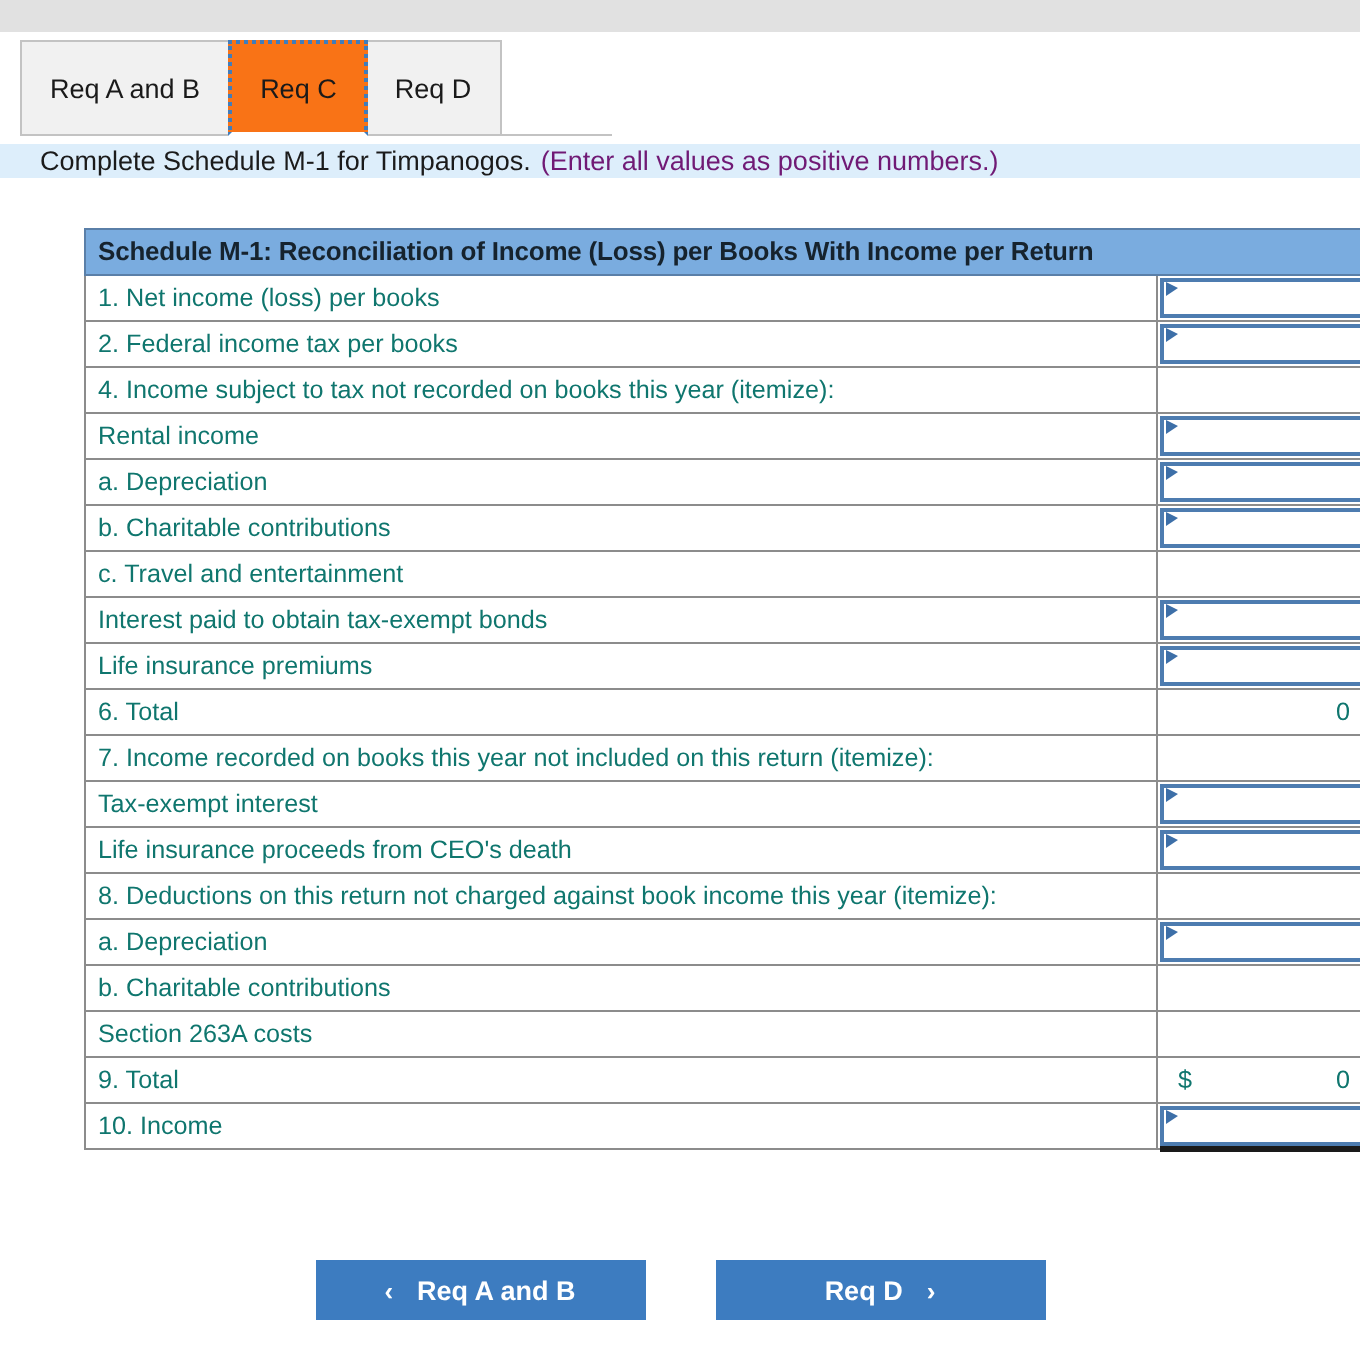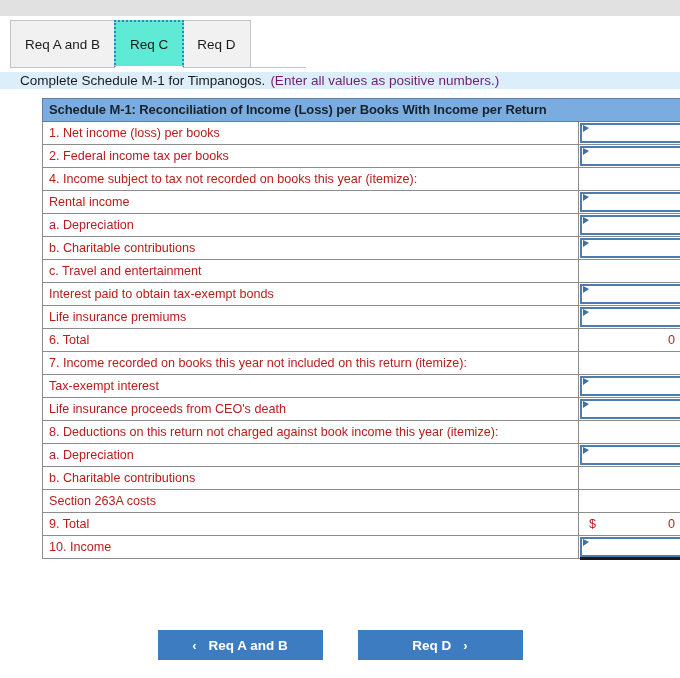--- a/index.html
+++ b/index.html
@@ -27,21 +27,21 @@
     background:#f1f1f1;
     border:1px solid #c3c3c3;
     border-bottom:none;
     display:flex; align-items:center; justify-content:center;
     font-size:13.5px; color:#1a1a1a;
     padding:0 14px;
     position:relative;
   }
   .tab + .tab { border-left:none; }
   .tab.active {
-    background:#5eead4;
+    background:#f97316;
     border:2px dotted #3f7dbd;
     border-bottom:2px solid #ffffff;
     z-index:4;
     margin-left:-1px; margin-right:-1px;
   }
   .tab-underline {
     position:absolute; left:10px; top:67px; width:296px; height:1px;
     background:#c3c3c3;
   }
 
@@ -50,42 +50,42 @@
     position:absolute; left:0px; top:72px; width:680px; height:17px;
     background:#ddeefb;
     display:flex; align-items:center;
     padding-left:20px;
     font-size:13.5px; color:#1b1b1b;
   }
   .instruction .note { color:#701a75; margin-left:5px; }
 
   
   .table-wrap {
-    position:absolute; left:10px; top:98px; width:641px;padding-left:32px;
+    position:absolute; left:10px; top:114px; width:641px;padding-left:32px;
   }
   table.sched {
     width:641px; border-collapse:collapse; table-layout:fixed;
   }
   table.sched col.lbl { width:536px; }
   table.sched col.val { width:105px; }
 
   .sched th.banner {
     background:#7aacdf;
     border:1px solid #5a7fa8;
     text-align:left;
     font-size:13px; font-weight:bold; color:#16232e;
     padding:3px 0 4px 6px;
     height:21px;
     letter-spacing:-0.1px;
   }
   .sched td {
     border:1px solid #8c8c8c;
     height:23px;
     font-size:12.6px;
-    color:#b91c1c;
+    color:#0f766e;
     padding:0 0 0 6px;
     vertical-align:middle;
     background:#fff;
     margin-left:33px;
   }
   .sched td.valcell {
     padding:0; position:relative; background:#fff;
   }
   .sched td.valcell.plain { padding-right:8px; text-align:right; }
   .sched td.valcell.dollar {

